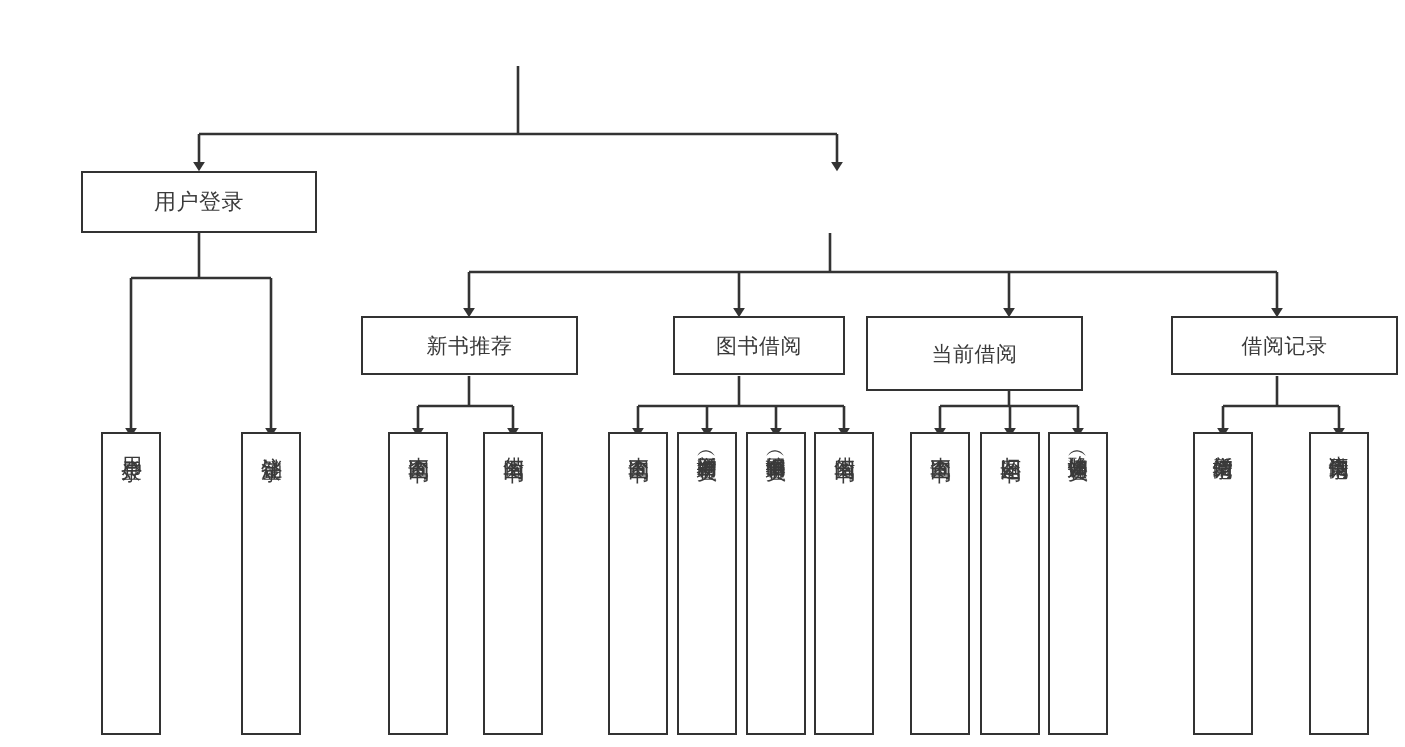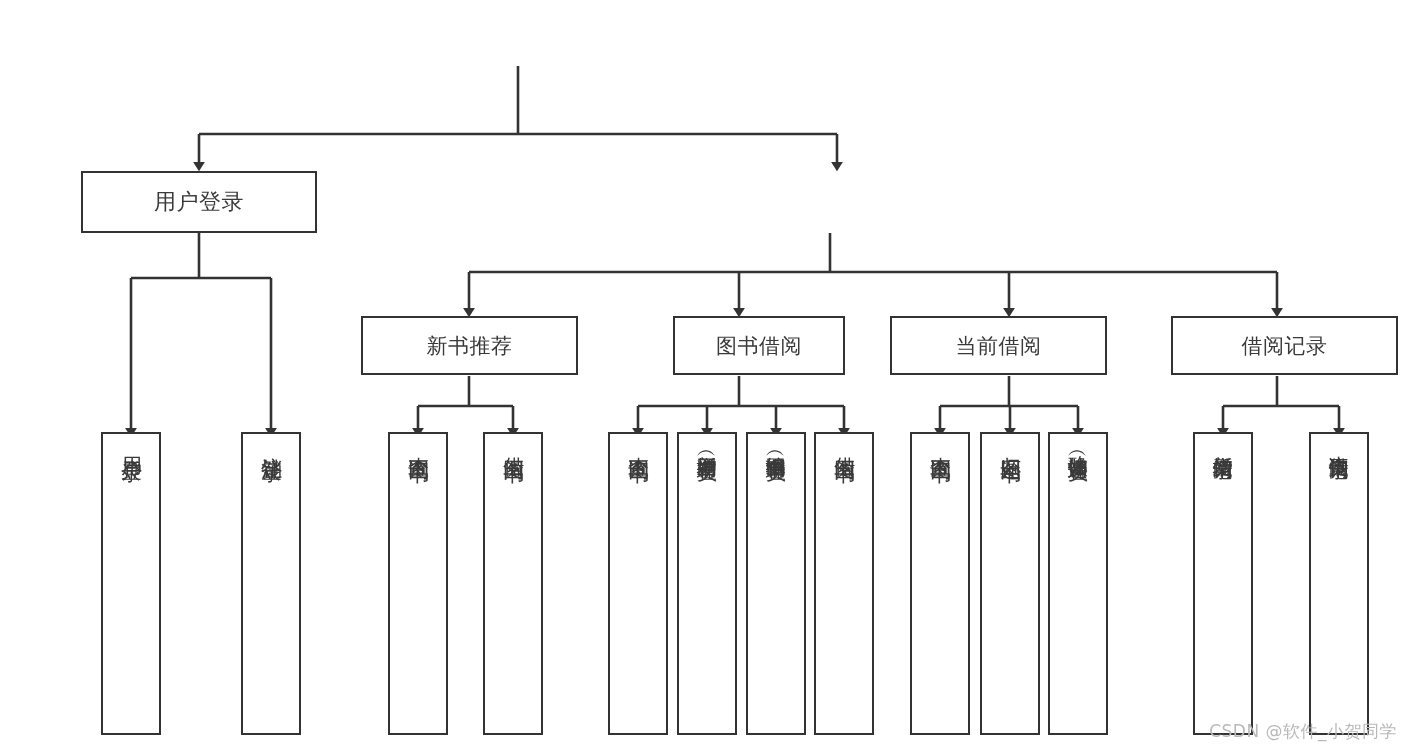--- a/index.html
+++ b/index.html
@@ -141,21 +141,21 @@
 
 
   <div class="node level-2" style="left:361px; top:316px; width:217px; height:59px;align-items:center;">
     <span class="node-label">新书推荐</span>
   </div>
 
   <div class="node level-2" style="left:632px; top:316px; width:172px; height:59px;margin-left:41px;">
     <span class="node-label">图书借阅</span>
   </div>
 
-  <div class="node level-2" style="left:890px; top:316px; width:217px; height:59px;">
+  <div class="node level-2" style="left:866px; top:316px; width:217px; height:75px;">
     <span class="node-label">当前借阅</span>
   </div>
 
   <div class="node level-2" style="left:1171px; top:316px; width:227px; height:59px;">
     <span class="node-label">借阅记录</span>
   </div>
 
   <div class="node leaf" style="left:101px; top:432px; width:60px; height:303px;">
     <span class="node-label">用户登录</span>
   </div>
@@ -201,15 +201,14 @@
   </div>
 
   <div class="node leaf tall-text" style="left:1193px; top:432px; width:60px; height:303px;">
     <span class="node-label">新增借阅记录</span>
   </div>
 
   <div class="node leaf tall-text" style="left:1309px; top:432px; width:60px; height:303px;">
     <span class="node-label">查询借阅记录</span>
   </div>
 
-  <div id="watermark">CSDN @软件_小贺同学</div>
 
 </div>
 
 </body></html>

